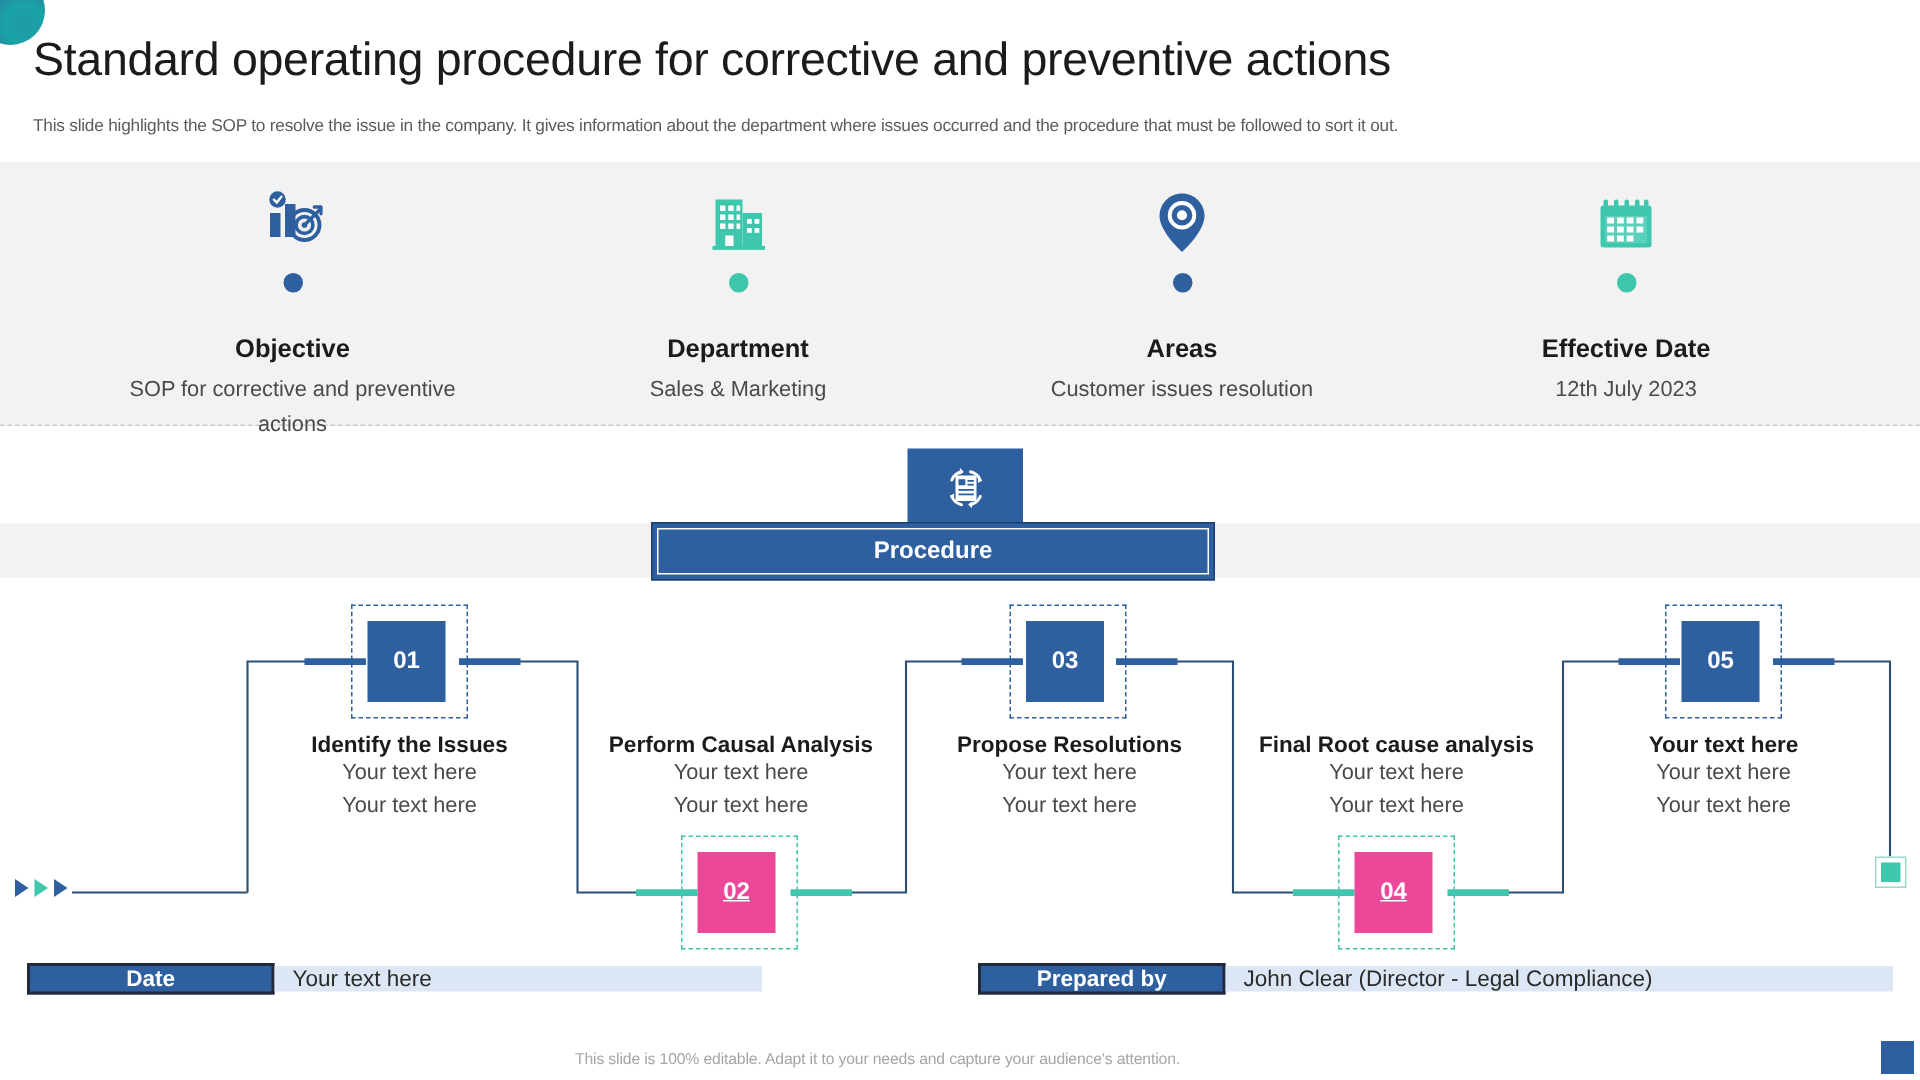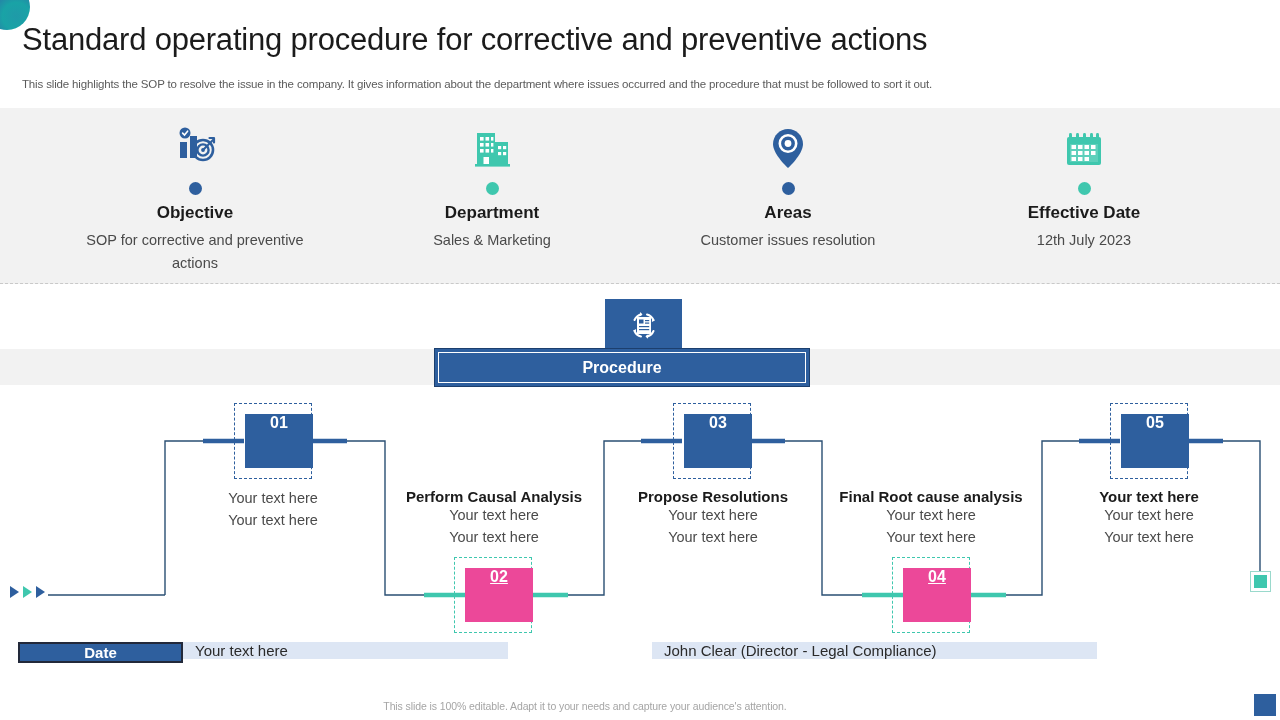--- a/index.html
+++ b/index.html
@@ -52,21 +52,21 @@
   }
   .info-col { position: absolute; top: 0; width: 240px; text-align: center; }
   .info-icon { height: 58px; display: flex; align-items: center; justify-content: center; margin-top: 12px; }
   .info-dot {
     width: 13px; height: 13px; border-radius: 50%;
     margin: 4px auto 0;
   }
   .info-dot.blue { background: #2e5f9e; }
   .info-dot.teal { background: #3fc7ae; }
   .info-label {
-    margin-top: 8px;
+    margin-top: 28px;
     font-size: 17px; font-weight: bold; color: #1b1b1b;
   }
   .info-value {
     margin-top: 6px;
     font-size: 14.5px; color: #4a4a4a; line-height: 1.6;
   }
 
   
   .proc-icon-box {
     position: absolute; left: 605px; top: 299px;
@@ -99,22 +99,22 @@
     color: #ffffff; font-size: 16px; font-weight: bold;
   }
 
   
   .flow { position: absolute; left: 0; top: 385px; width: 1280px; height: 245px; }
   .flow svg { position: absolute; left: 0; top: 0; }
 
   
   .chip {
     position: absolute;
-    width: 68px; height: 54px;
-    display: flex; align-items: flex-start; justify-content: center;
+    width: 52px; height: 54px;
+    display: flex; align-items: center; justify-content: center;
     color: #ffffff; font-size: 16px; font-weight: bold;
     z-index: 6;
   }
   .chip.blue { background: #2e5f9e; }
   .chip.teal { background: #ec4899; text-decoration: underline; }
   .chip-frame {
     position: absolute;
     width: 78px; height: 76px;
     z-index: 5;
   }
@@ -146,21 +146,21 @@
     position: absolute; left: 1250px; top: 571px;
     width: 21px; height: 21px;
     border: 1px solid #9ad9cc;
     background: #ffffff;
     display: flex; align-items: center; justify-content: center;
     z-index: 6;
   }
   .end-marker i { display: block; width: 13px; height: 13px; background: #3fc7ae; }
 
   
-  .field { position: absolute; height: 20px; display: flex; align-items: flex-start; }
+  .field { position: absolute; height: 20px; display: flex; align-items: center; }
   .field-label {
     width: 165px;
     background: #2e5f9e;
     border: 2px solid #22293a;
     color: #ffffff; font-size: 15px; font-weight: bold;
     display: flex; align-items: center; justify-content: center;
   }
   .field-value {
     background: #dde6f4;
     color: #2a2a2a; font-size: 15px;
@@ -346,20 +346,21 @@
       <span class="tri"></span>
       <span class="tri teal"></span>
       <span class="tri"></span>
     </div>
 
     <div class="chip-frame blue" style="left:234px; top:18px;"></div>
     <div class="chip blue" style="left:245px; top:29px;">
       <span>01</span>
     </div>
     <div class="step-text" style="left:163px; top:103px;">
+      <div class="step-title">Identify the Issues</div>
       <div class="step-line">Your text here</div>
       <div class="step-line">Your text here</div>
     </div>
 
     <div class="step-text" style="left:384px; top:103px;">
       <div class="step-title">Perform Causal Analysis</div>
       <div class="step-line">Your text here</div>
       <div class="step-line">Your text here</div>
     </div>
     <div class="chip-frame teal" style="left:454px; top:172px;"></div>
@@ -401,18 +402,19 @@
   <div class="end-marker">
       <i></i>
     </div>
 
   <div class="field" style="left:18px; top:642px; width:490px;">
     <div class="field-label">Date</div>
     <div class="field-value" style="width:325px;">Your text here</div>
   </div>
 
   <div class="field" style="left:652px; top:642px; width:610px;">
+    <div class="field-label">Prepared by</div>
     <div class="field-value" style="width:445px;">John Clear (Director - Legal Compliance)</div>
   </div>
 
   <div class="footnote">This slide is 100% editable. Adapt it to your needs and capture your audience's attention.</div>
   <div class="corner-sq"></div>
 </div>
 
 </body></html>

